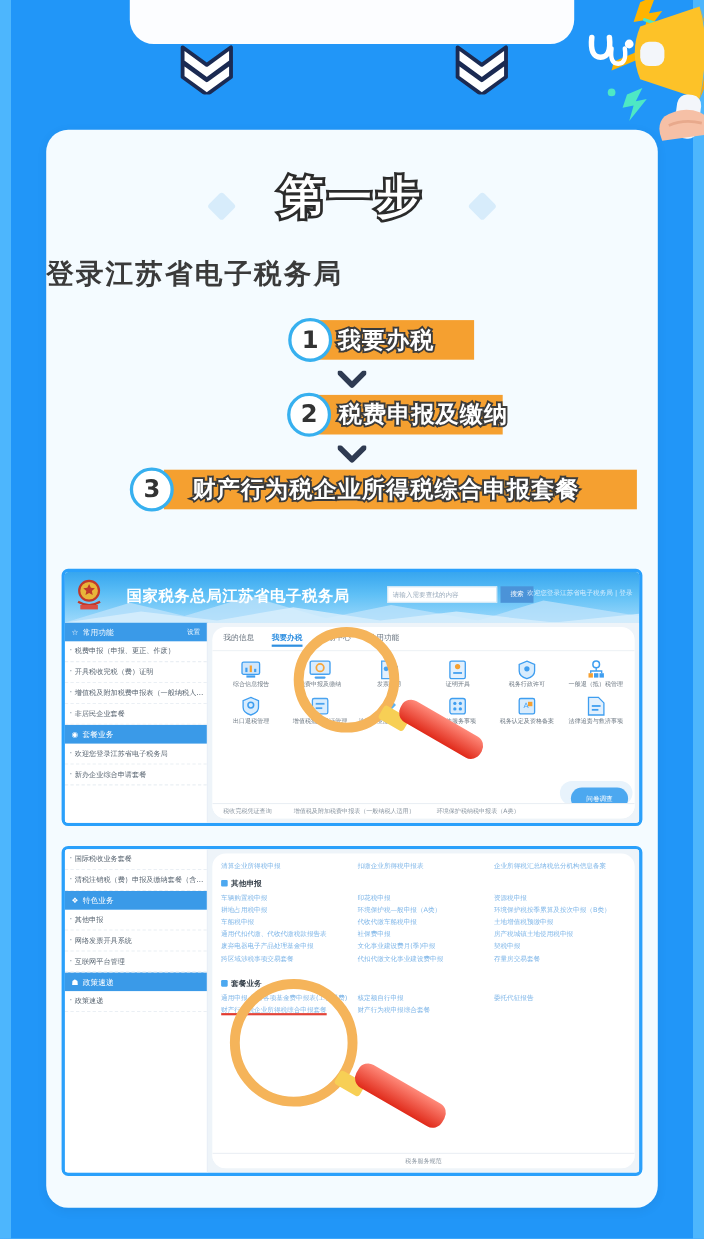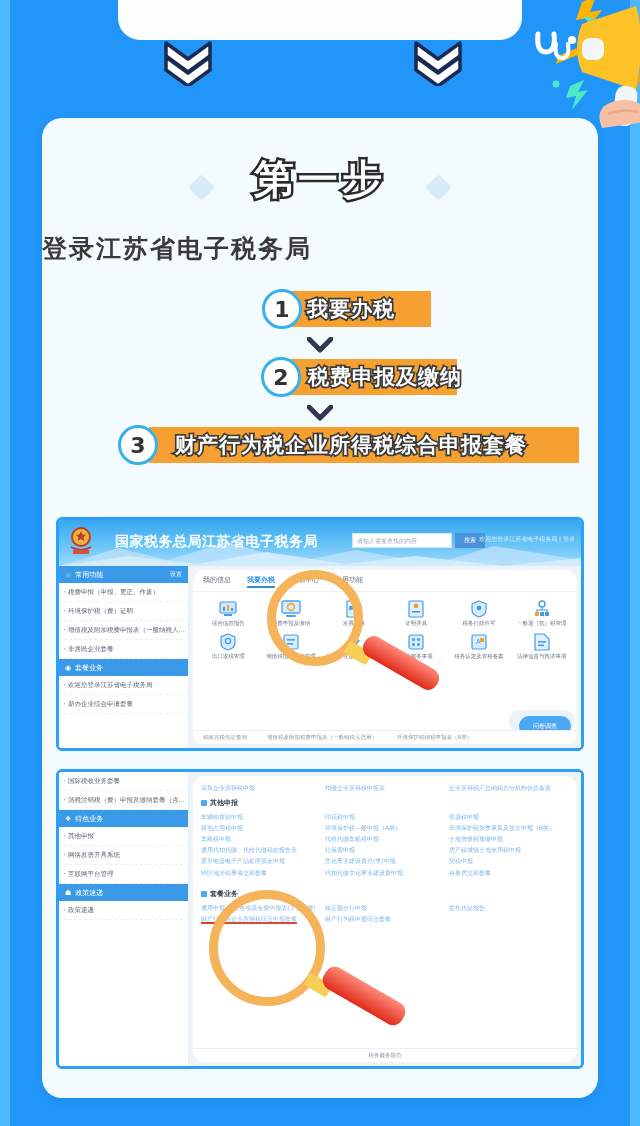--- a/index.html
+++ b/index.html
@@ -330,21 +330,21 @@
 
       <div class="portal-body">
 
         <div class="pside">
           <div class="pside-hd">
             <span>☆</span>
             <span>常用功能</span>
             <span class="right">设置</span>
           </div>
           <div class="pside-item">税费申报（申报、更正、作废）</div>
-          <div class="pside-item">环境保护税（费）证明</div>
+          <div class="pside-item">开具税收完税（费）证明</div>
           <div class="pside-item">增值税及附加税费申报表（一般纳税人…</div>
           <div class="pside-item">非居民企业套餐</div>
           <div class="pside-hd">
             <span>◉</span>
             <span>套餐业务</span>
           </div>
           <div class="pside-item">欢迎您登录江苏省电子税务局</div>
           <div class="pside-item">新办企业综合申请套餐</div>
         </div>
 

